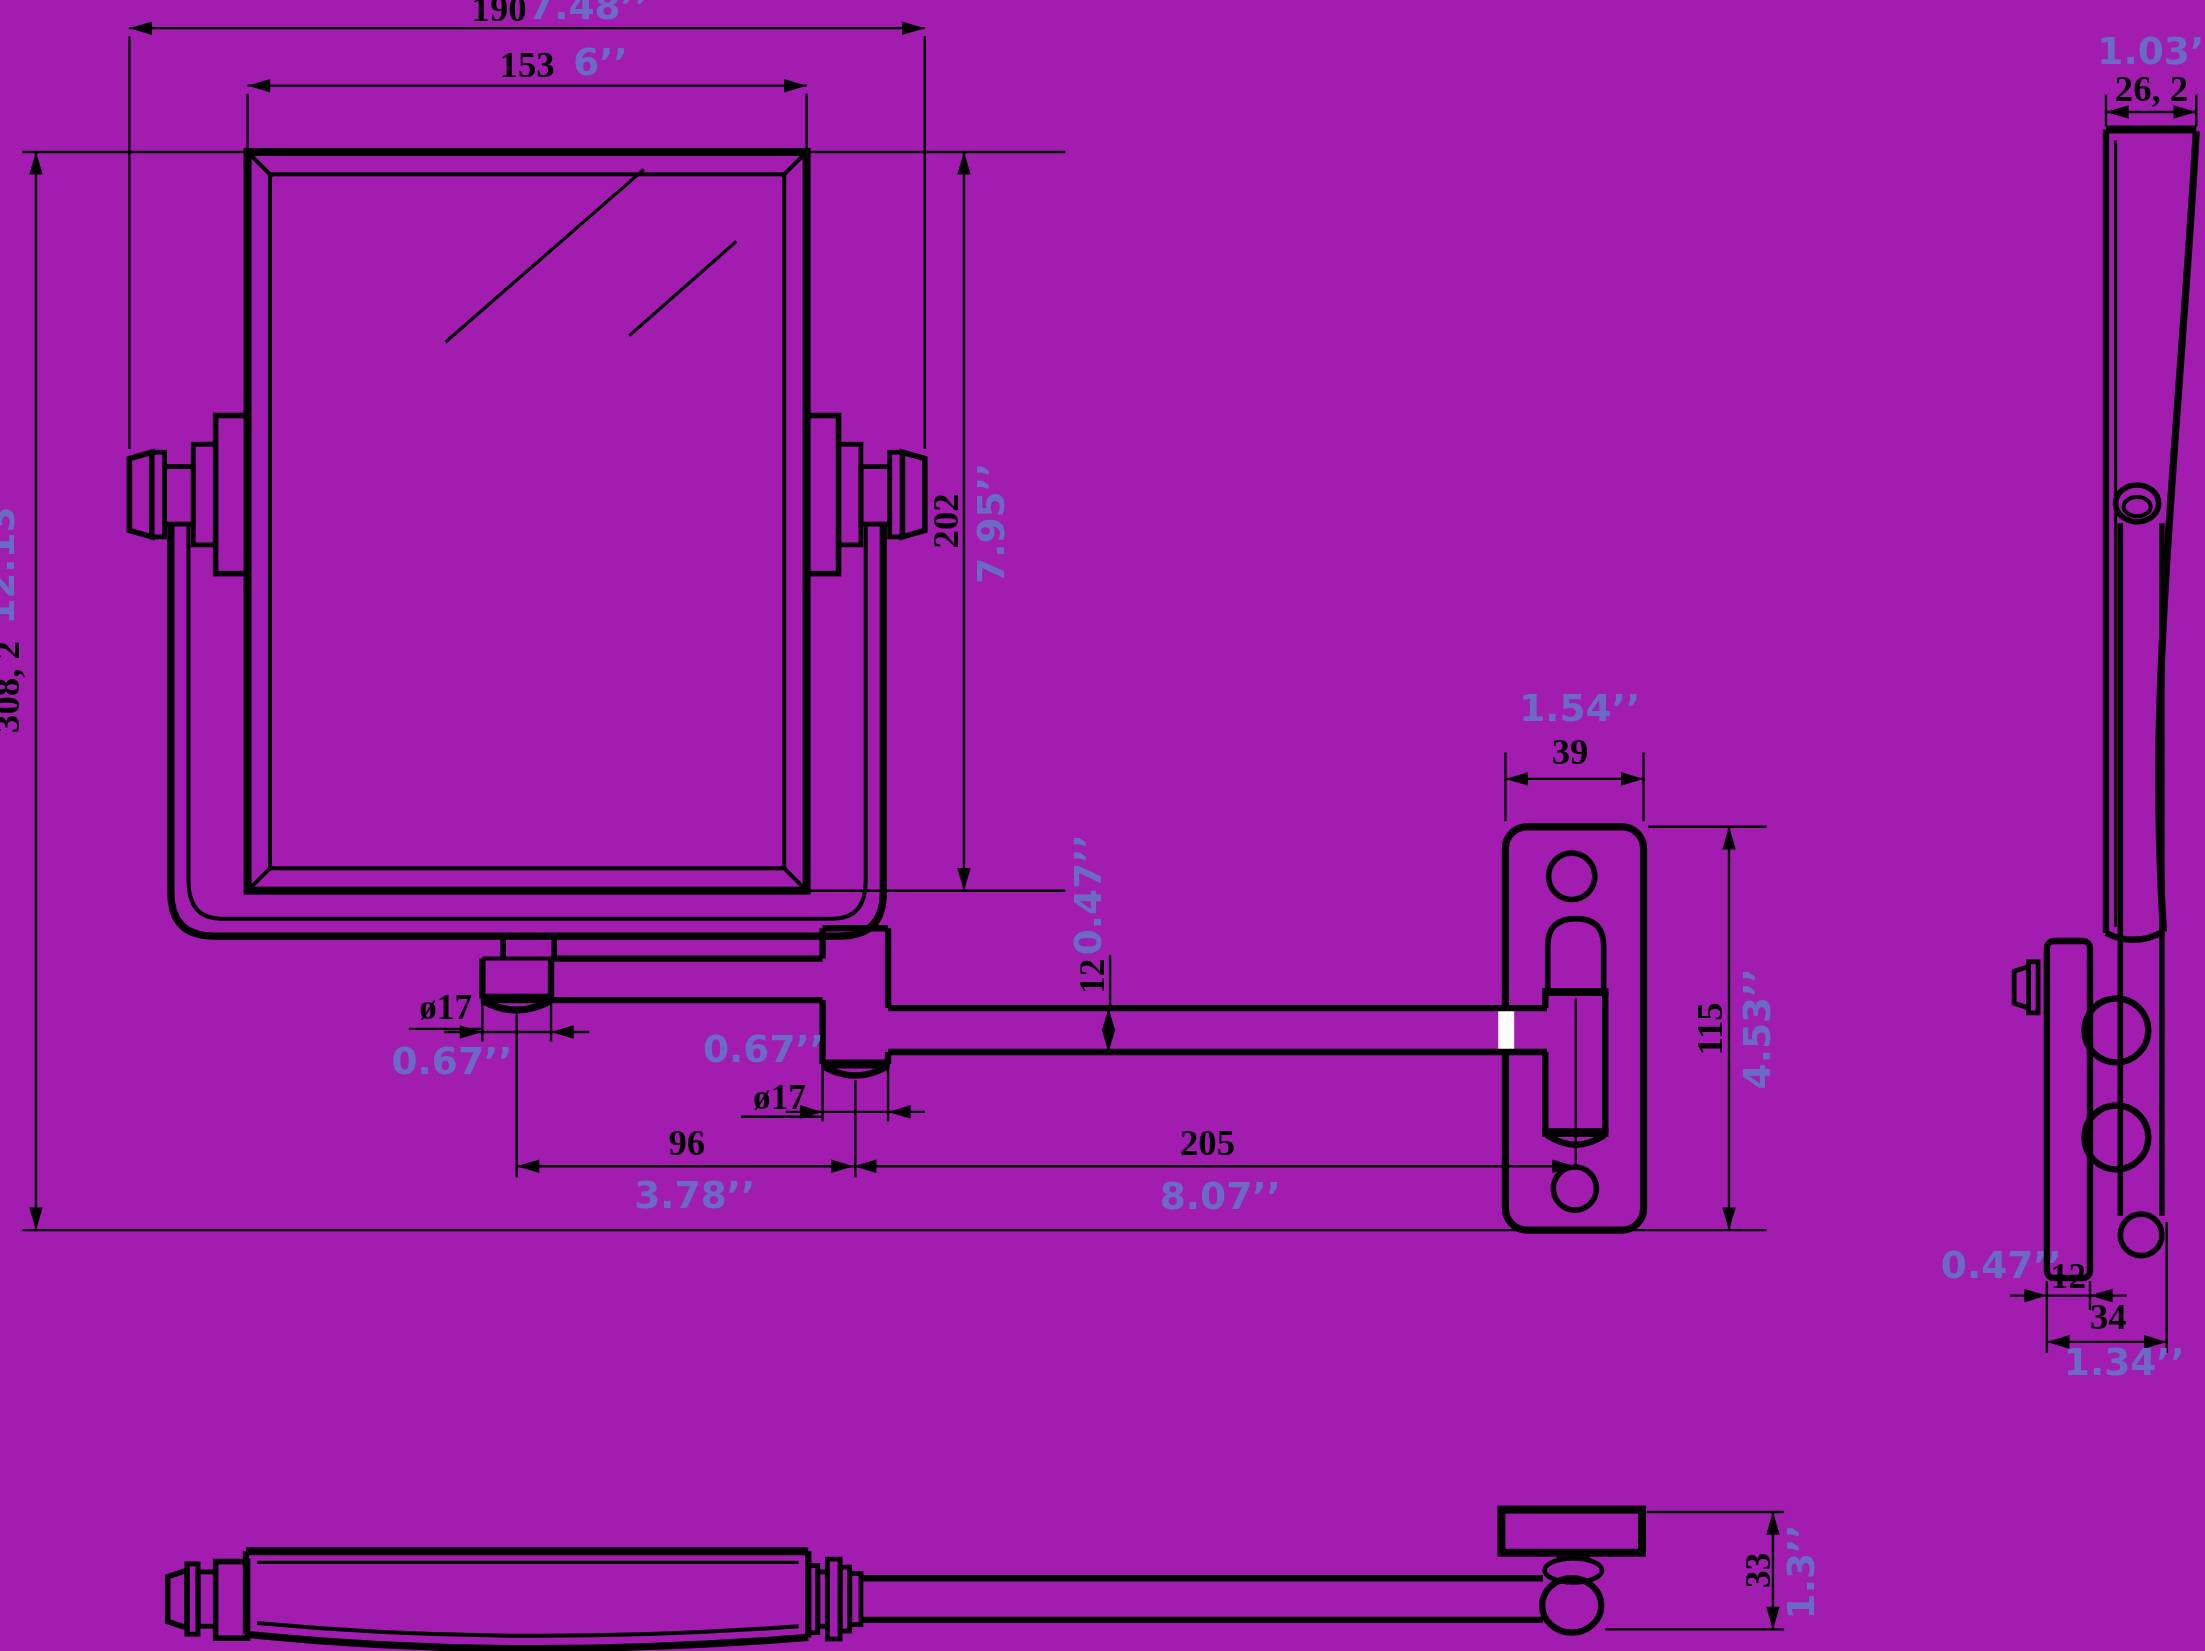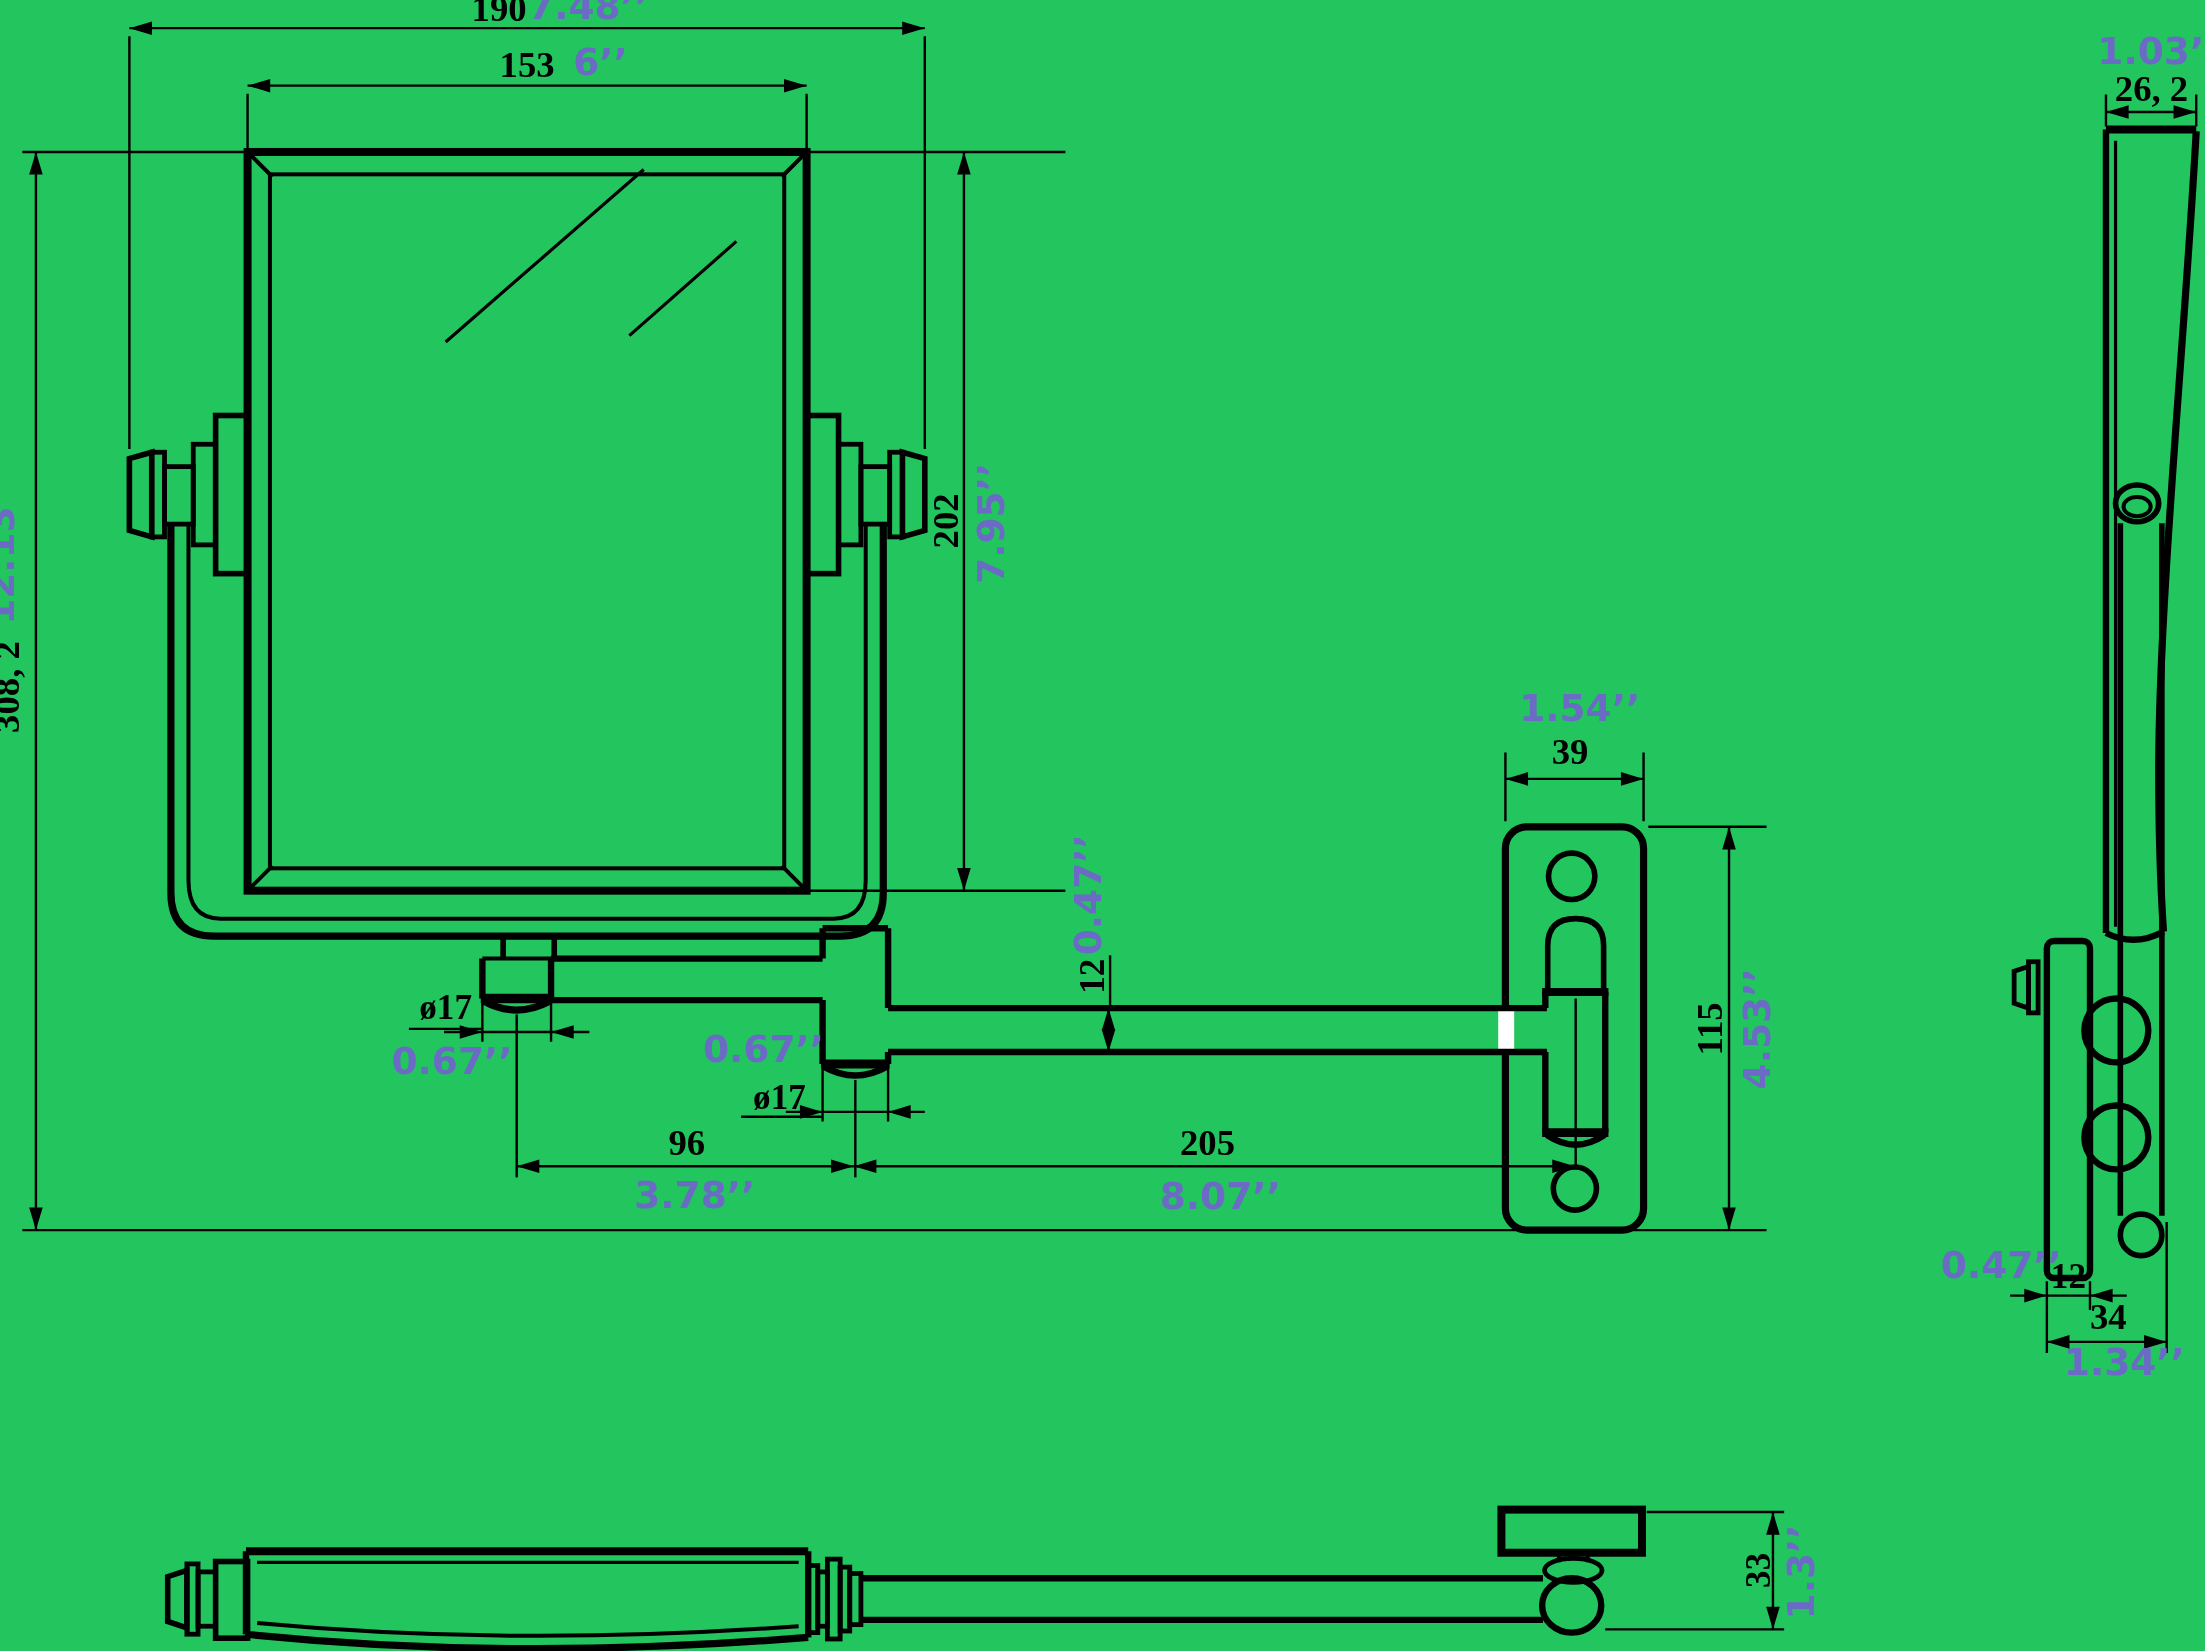--- a/index.html
+++ b/index.html
@@ -1,16 +1,16 @@
 <!DOCTYPE html>
 <html style="font-size:12.8px"><head>
 <meta charset="utf-8">
 <style>
   html,body{margin:0;padding:0;background:#ffffff;}
-  .sheet{width:2205px;height:1652px;background:#22c55e;position:relative;overflow:hidden;}
+  .sheet{width:2205px;height:1652px;background:#a21caf;position:relative;overflow:hidden;}
   svg{display:block;}
   .mm-label{font-family:"Liberation Serif","DejaVu Serif",serif;font-weight:700;font-size:46px;fill:#000000;}
   .mm-label.small{font-size:44px;}
   .in-label{font-family:"DejaVu Sans","Liberation Sans",sans-serif;font-weight:700;font-size:47px;fill:#6b6bc6;}
   .outline{stroke:#000;fill:none;}
   .dim{stroke:#000;stroke-width:3;fill:none;}
 </style>
 </head>
 <body>
 

